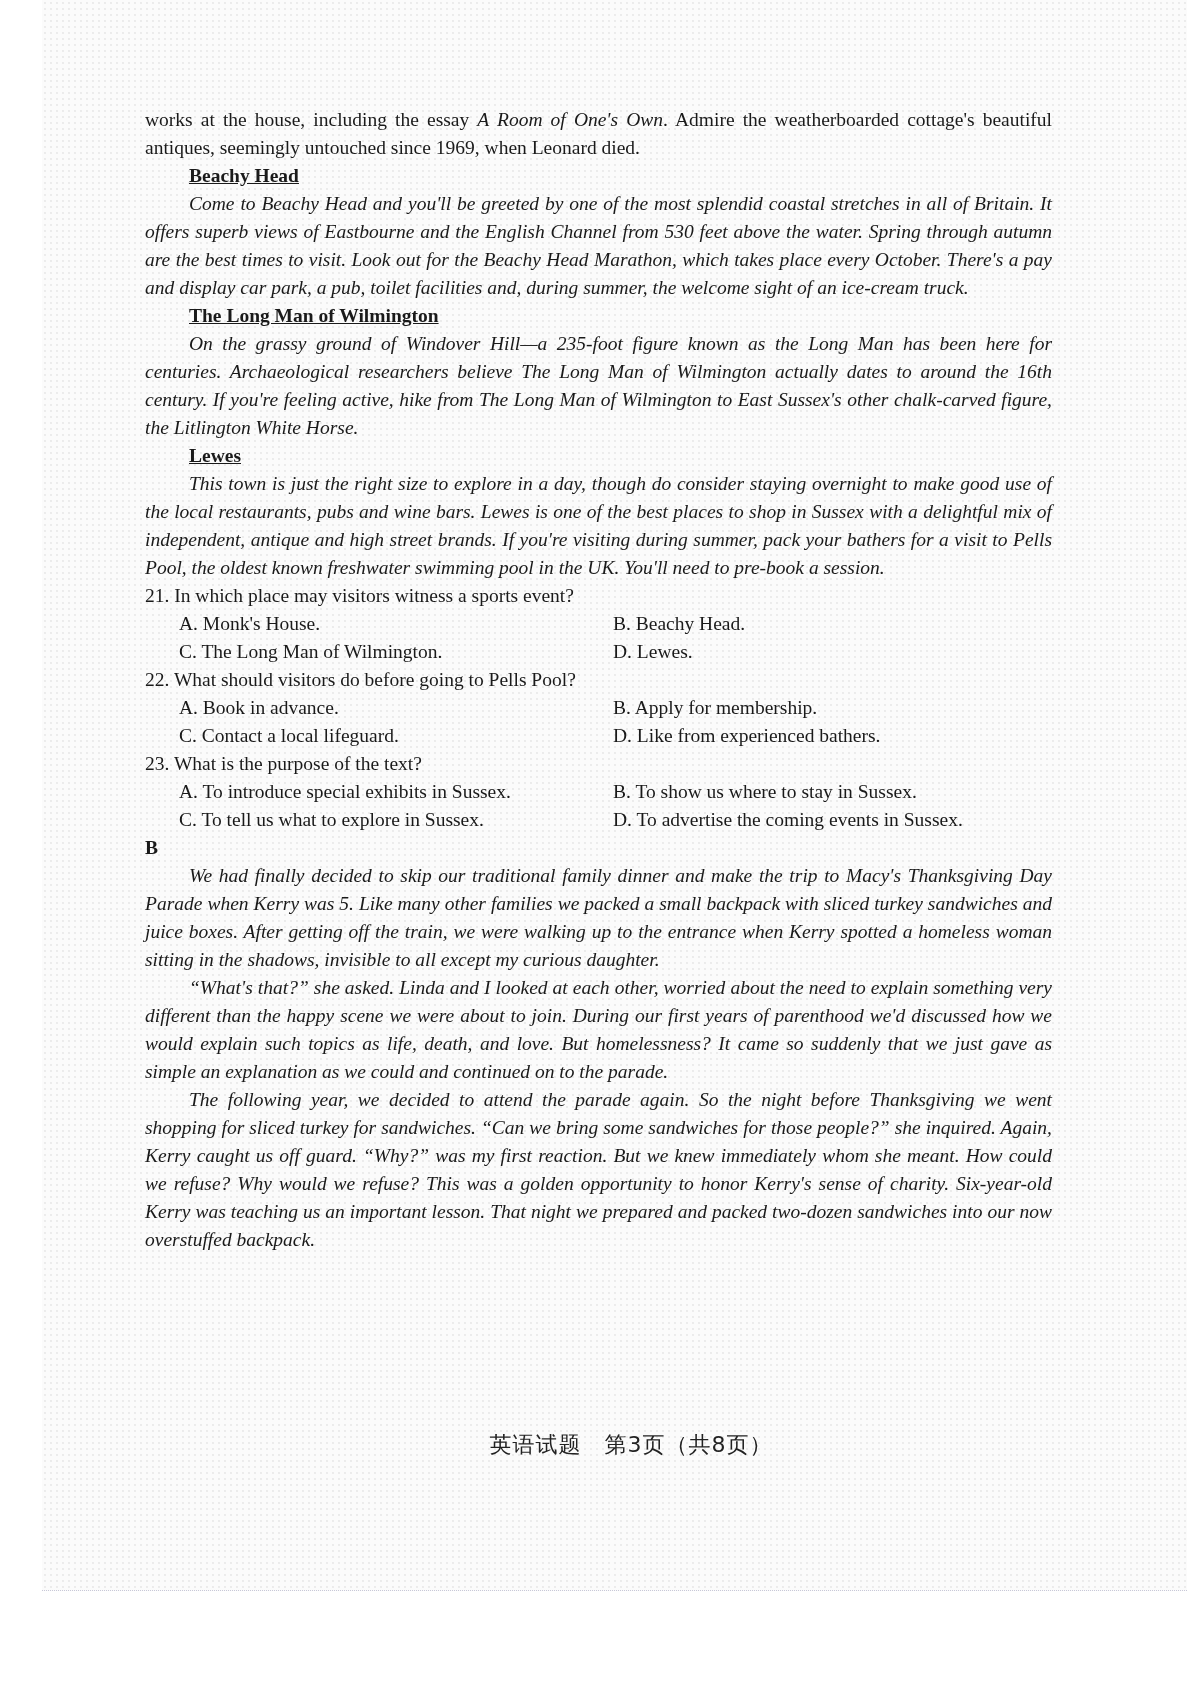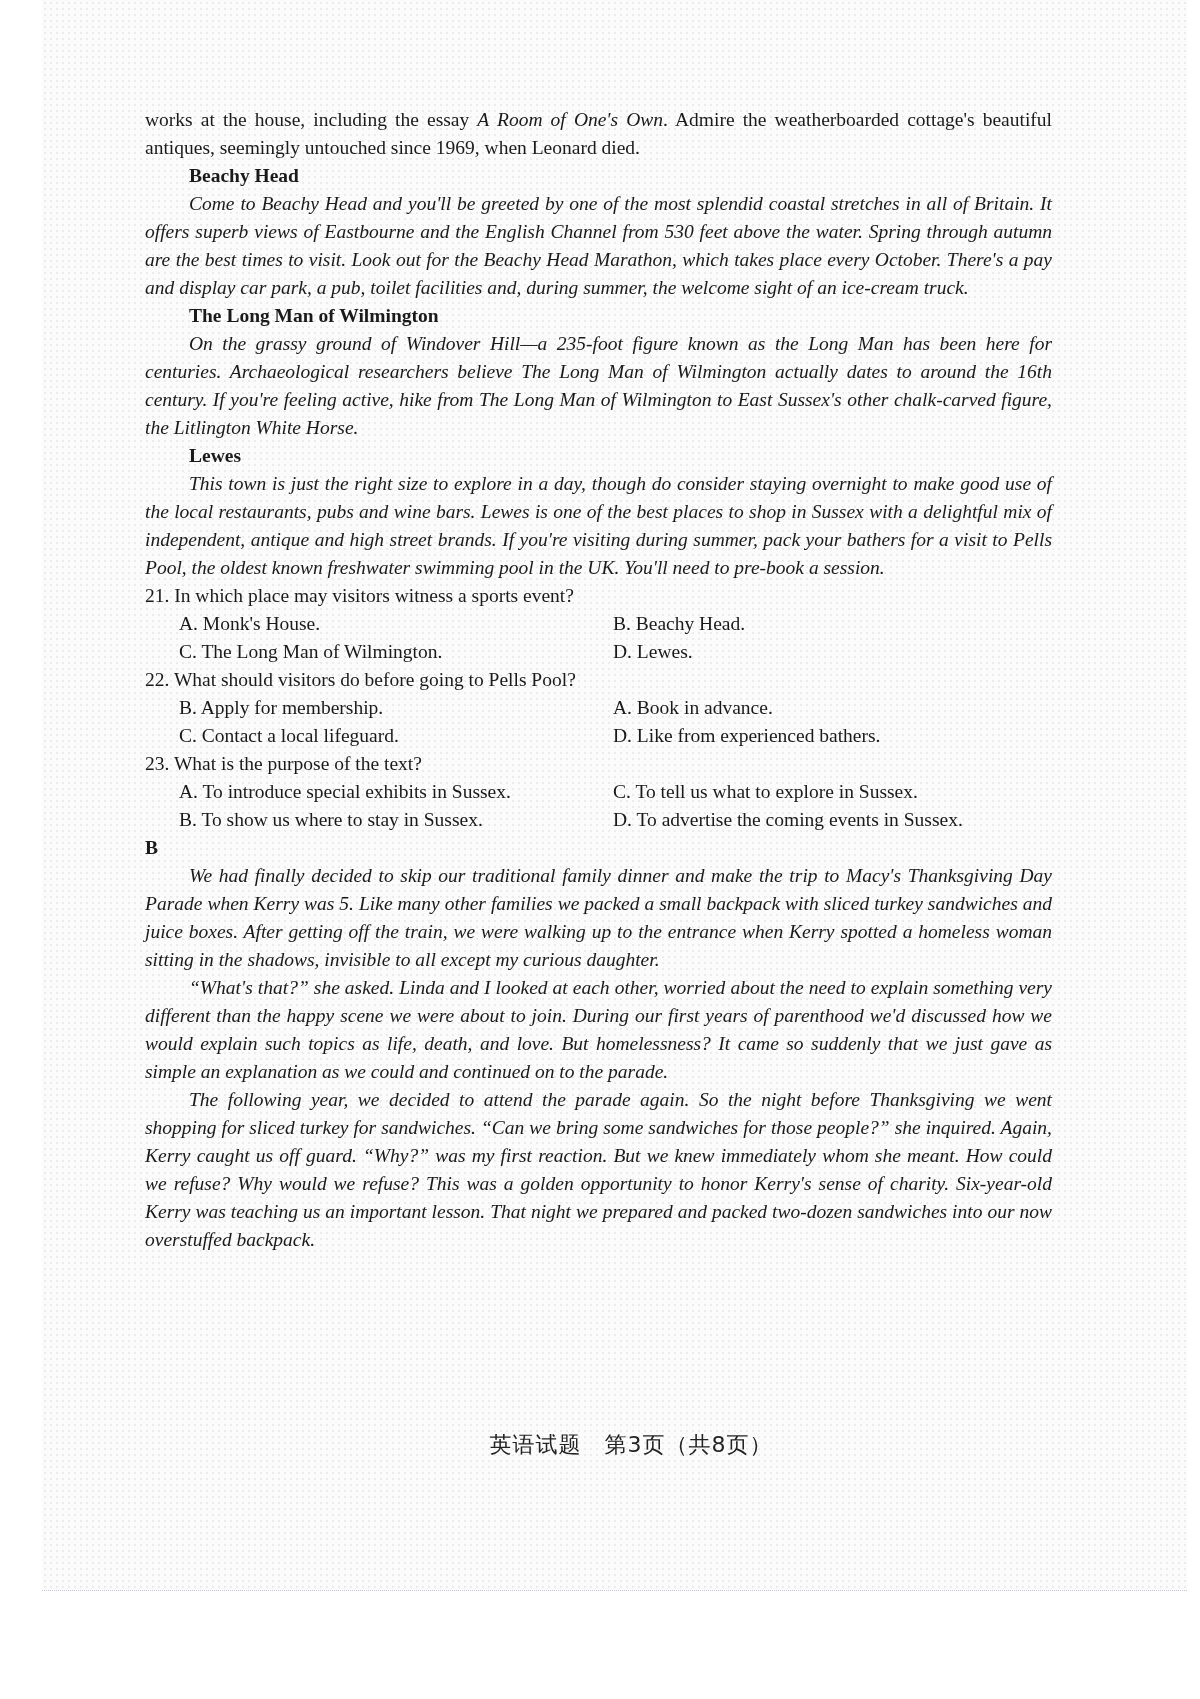--- a/index.html
+++ b/index.html
@@ -11,21 +11,21 @@
     background-size:6px 6px;
     border-bottom:1px dotted #c8c8d8;
   }
   .content {
     position:absolute; left:103px; top:106px; width:907px;
     font-family:"Liberation Serif", "DejaVu Serif", serif;
     font-size:19.5px; line-height:28px; color:#1a1a1a;
   }
   p { margin:0; text-align:justify; text-align-last:left; }
   .indent { text-indent:44px;font-style:italic; }
-  .heading { font-weight:bold; padding-left:44px; }
+  .heading { font-weight:bold; padding-left:44px;text-decoration:underline; }
   .q { margin:0; }
   .opts { display:grid; grid-template-columns:434px 1fr; padding-left:34px; }
   .opt { white-space:nowrap; }
   .section { text-align:center; font-weight:bold; }
   .footer {
     position:absolute; top:1430px; left:0; width:1200px; text-align:center;
     font-family:"DejaVu Sans", sans-serif; font-size:22px; color:#222; letter-spacing:1px;margin-left:31px;
   }
   i { font-style:italic; }
 </style>
@@ -52,33 +52,33 @@
         <span class="opt">A. Monk's House.</span>
         <span class="opt">B. Beachy Head.</span>
         <span class="opt">C. The Long Man of Wilmington.</span>
         <span class="opt">D. Lewes.</span>
       </div>
     </div>
 
     <div>
       <p class="q">22. What should visitors do before going to Pells Pool?</p>
       <div class="opts">
+        <span class="opt">A. Book in advance.</span>
         <span class="opt">B. Apply for membership.</span>
-        <span class="opt">A. Book in advance.</span>
         <span class="opt">C. Contact a local lifeguard.</span>
         <span class="opt">D. Like from experienced bathers.</span>
       </div>
     </div>
 
     <div>
       <p class="q">23. What is the purpose of the text?</p>
       <div class="opts">
         <span class="opt">A. To introduce special exhibits in Sussex.</span>
+        <span class="opt">B. To show us where to stay in Sussex.</span>
         <span class="opt">C. To tell us what to explore in Sussex.</span>
-        <span class="opt">B. To show us where to stay in Sussex.</span>
         <span class="opt">D. To advertise the coming events in Sussex.</span>
       </div>
     </div>
 
     <p class="section">B</p>
     <p class="indent">We had finally decided to skip our traditional family dinner and make the trip to Macy's Thanksgiving Day Parade when Kerry was 5. Like many other families we packed a small backpack with sliced turkey sandwiches and juice boxes. After getting off the train, we were walking up to the entrance when Kerry spotted a homeless woman sitting in the shadows, invisible to all except my curious daughter.</p>
     <p class="indent">“What's that?” she asked. Linda and I looked at each other, worried about the need to explain something very different than the happy scene we were about to join. During our first years of parenthood we'd discussed how we would explain such topics as life, death, and love. But homelessness? It came so suddenly that we just gave as simple an explanation as we could and continued on to the parade.</p>
     <p class="indent">The following year, we decided to attend the parade again. So the night before Thanksgiving we went shopping for sliced turkey for sandwiches. “Can we bring some sandwiches for those people?” she inquired. Again, Kerry caught us off guard. “Why?” was my first reaction. But we knew immediately whom she meant. How could we refuse? Why would we refuse? This was a golden opportunity to honor Kerry's sense of charity. Six-year-old Kerry was teaching us an important lesson. That night we prepared and packed two-dozen sandwiches into our now overstuffed backpack.</p>
   </div>
 </div>

